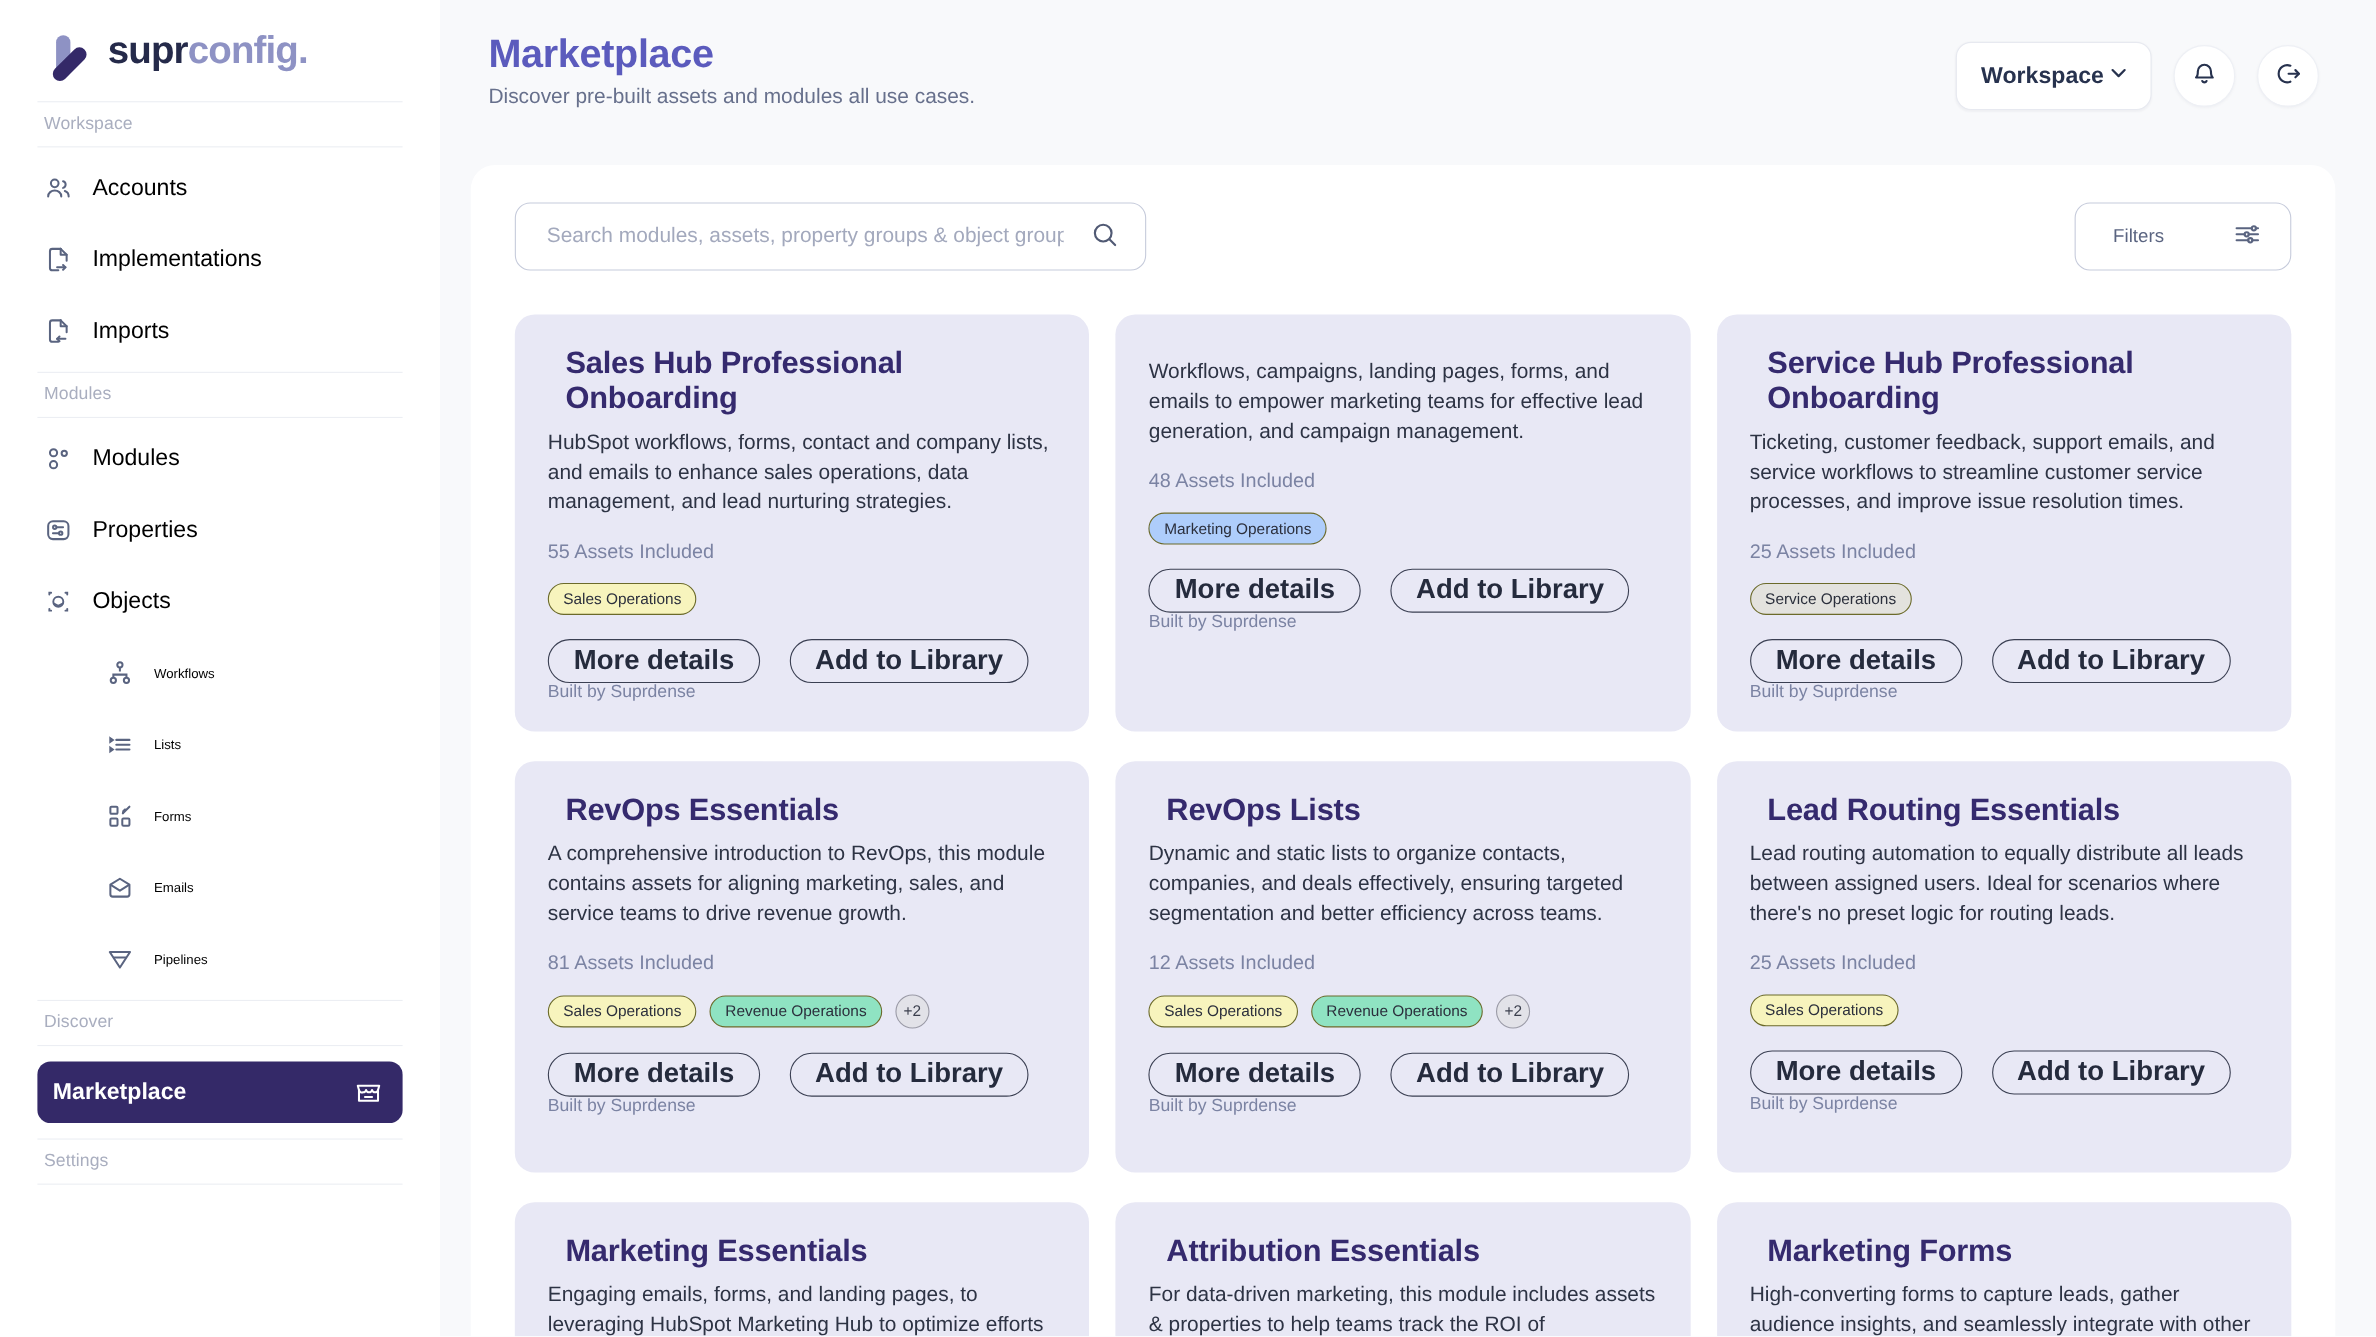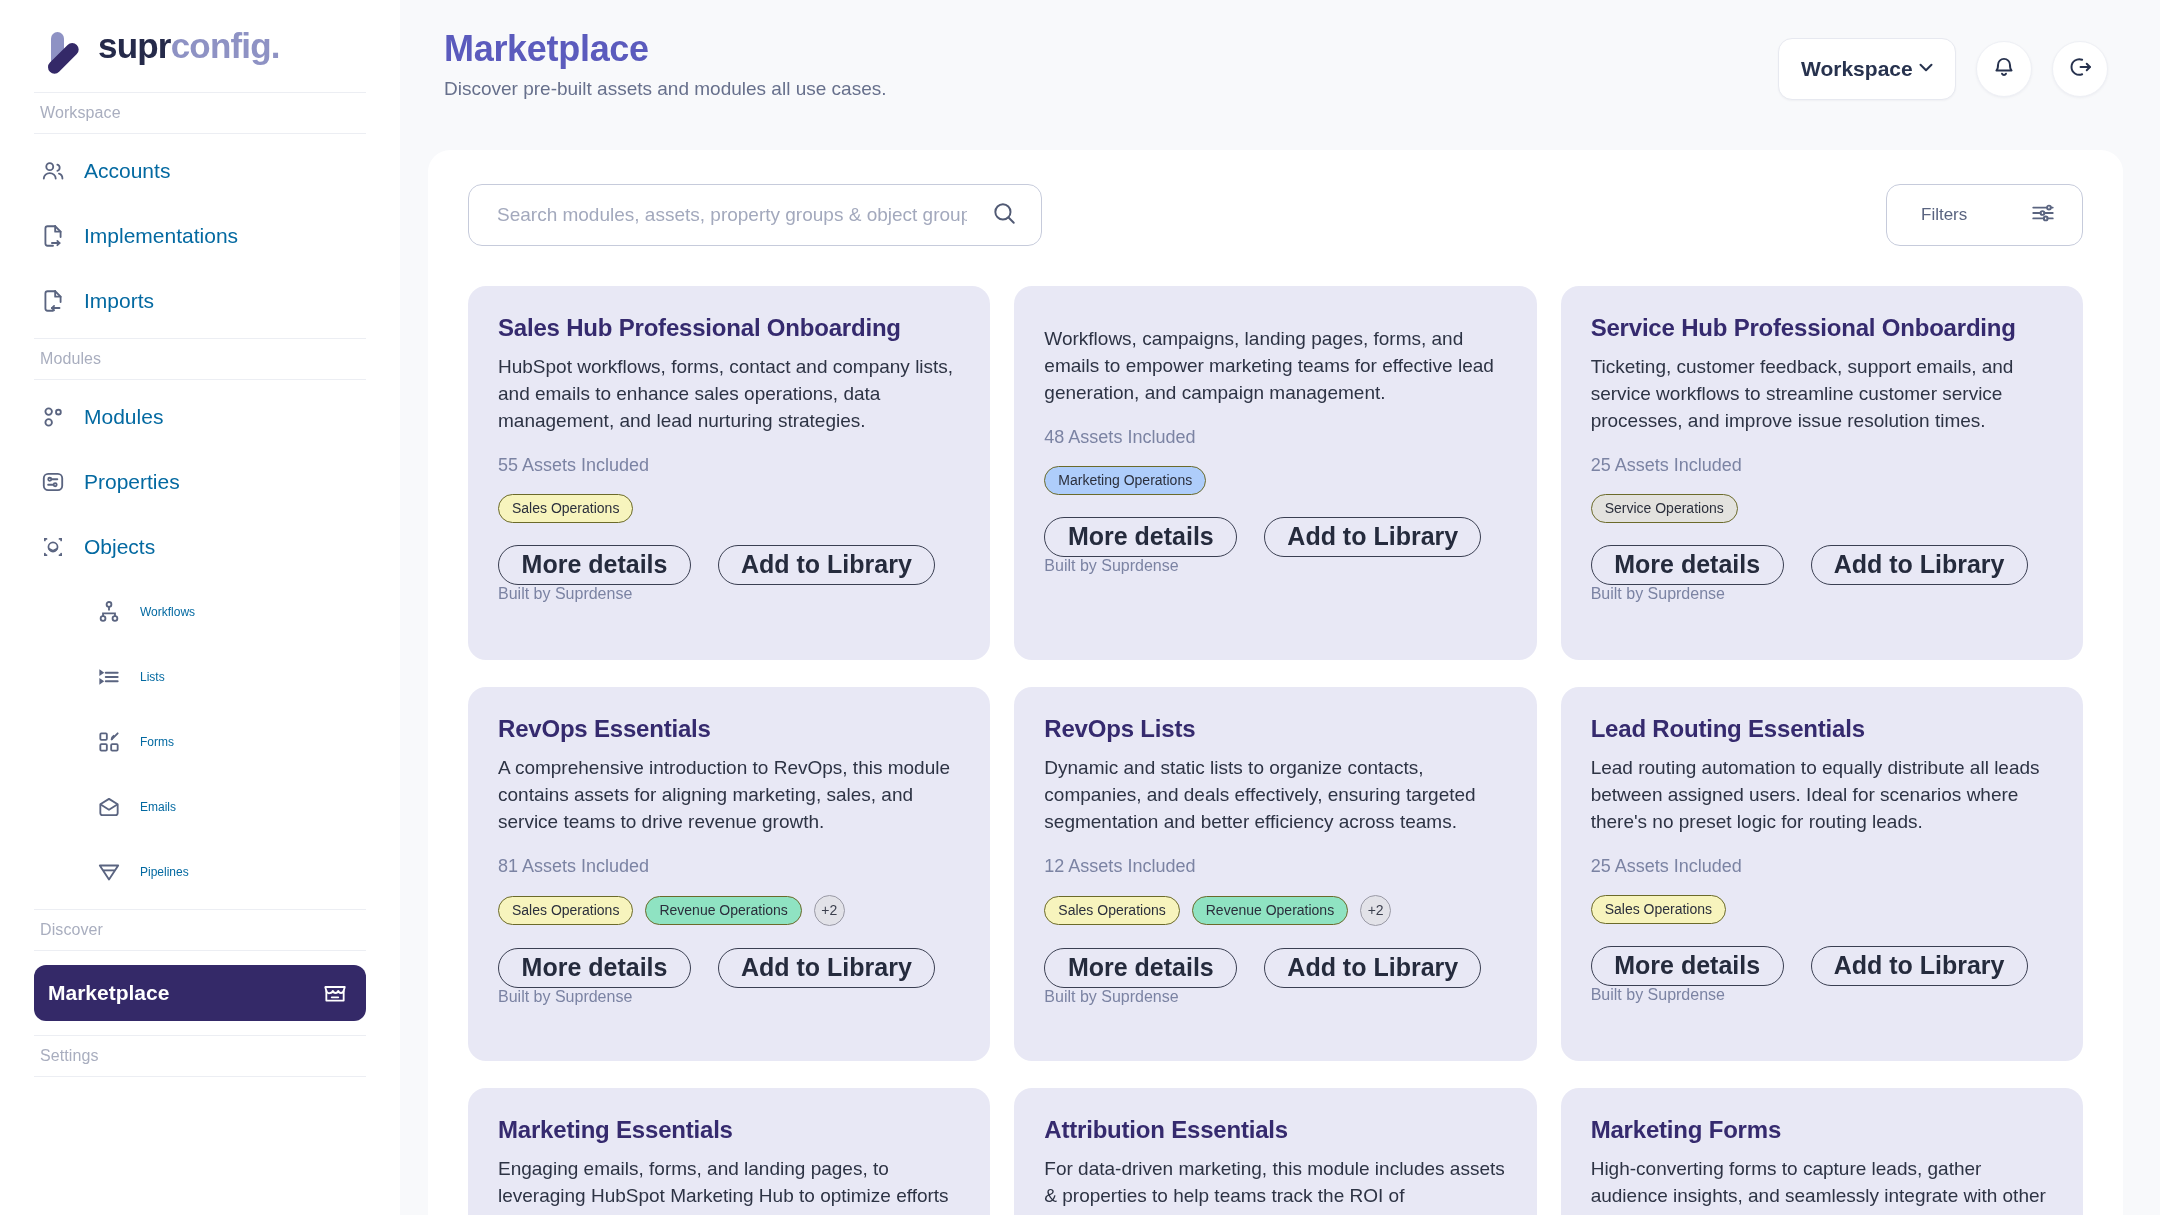--- a/index.html
+++ b/index.html
@@ -28,21 +28,21 @@
   .nav-section-label {
     font-size: 16px; color: #a9aebf; font-weight: 400;
     padding: 11px 4px 11px 6px;
     border-top: 1px solid #eceef3;
     border-bottom: 1px solid #eceef3;
     letter-spacing: .1px;
   }
   .nav-item {
     display: flex; align-items: center; gap: 18px;
     height: 56px; padding: 0 6px; margin: 9px 0;
-    color: #0369a1; font-size: 21px; font-weight: 500;
+    color: #000000; font-size: 21px; font-weight: 500;
     border-radius: 12px; cursor: pointer;
   }
   .nav-item .ico { width: 26px; height: 26px; flex: 0 0 26px; display:block; }
   .nav-item.sub { padding-left: 62px; font-size: 12px; }
   .nav-item.active {
     background: #342968; color: #ffffff;
     justify-content: space-between;
     height: 56px; margin: 14px 0; padding: 0 18px 0 14px;
     font-weight: 600;
   }
@@ -100,21 +100,21 @@
   
   .grid {
     display: grid; grid-template-columns: repeat(3, 1fr);
     gap: 27px 24px; margin-top: 40px;
   }
   .card {
     background: #e8e8f5; border-radius: 18px;
     padding: 28px 30px 26px 30px; min-height: 374px;
     display: flex; flex-direction: column;
   }
-  .card-title { font-size: 24px; font-weight: 700; color: #352a6e; letter-spacing: -.2px; }
+  .card-title { font-size: 28px; font-weight: 700; color: #352a6e; letter-spacing: -.2px; margin-left: 16px; }
   .card-desc { font-size: 19px; line-height: 1.42; color: #2d3344; margin-top: 12px; }
   .card-assets { font-size: 18px; color: #7b83a3; font-weight: 500; margin-top: 20px; }
   .tags { display: flex; align-items: center; gap: 12px; margin-top: 18px; }
   .tag {
     border: 1px solid #6b6a2a; border-radius: 999px;
     padding: 5px 13px 6px; font-size: 14px; color: #2b2f3c; font-weight: 500;
     white-space: nowrap;
   }
   .tag-more {
     width: 31px; height: 31px; border-radius: 50%; border: 1px solid #9a9aa6;

